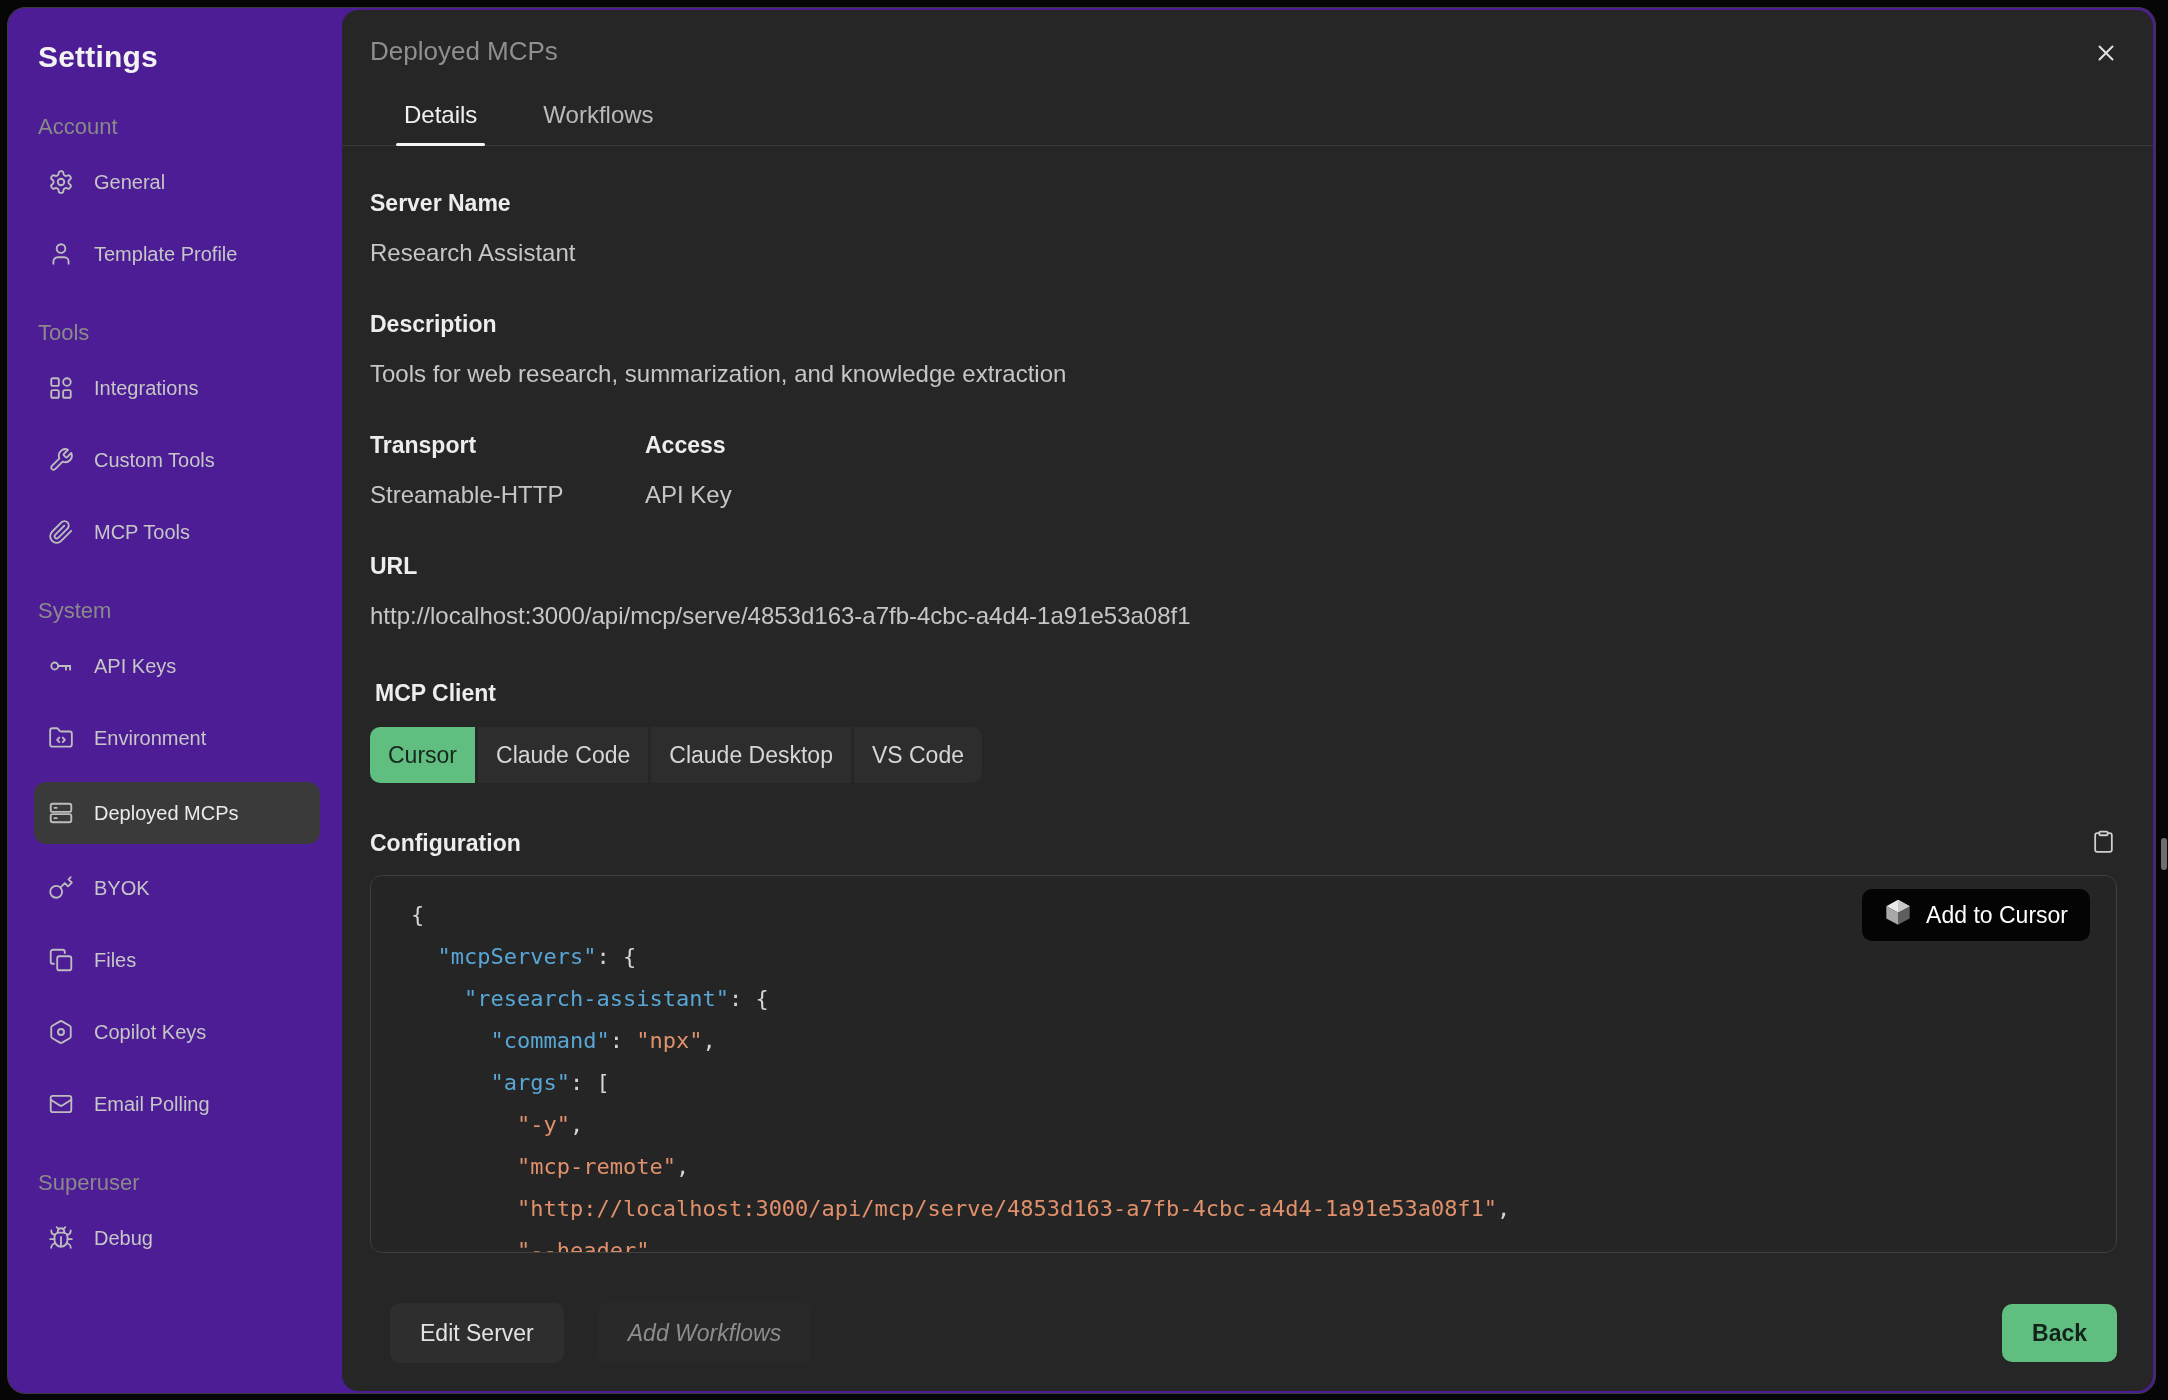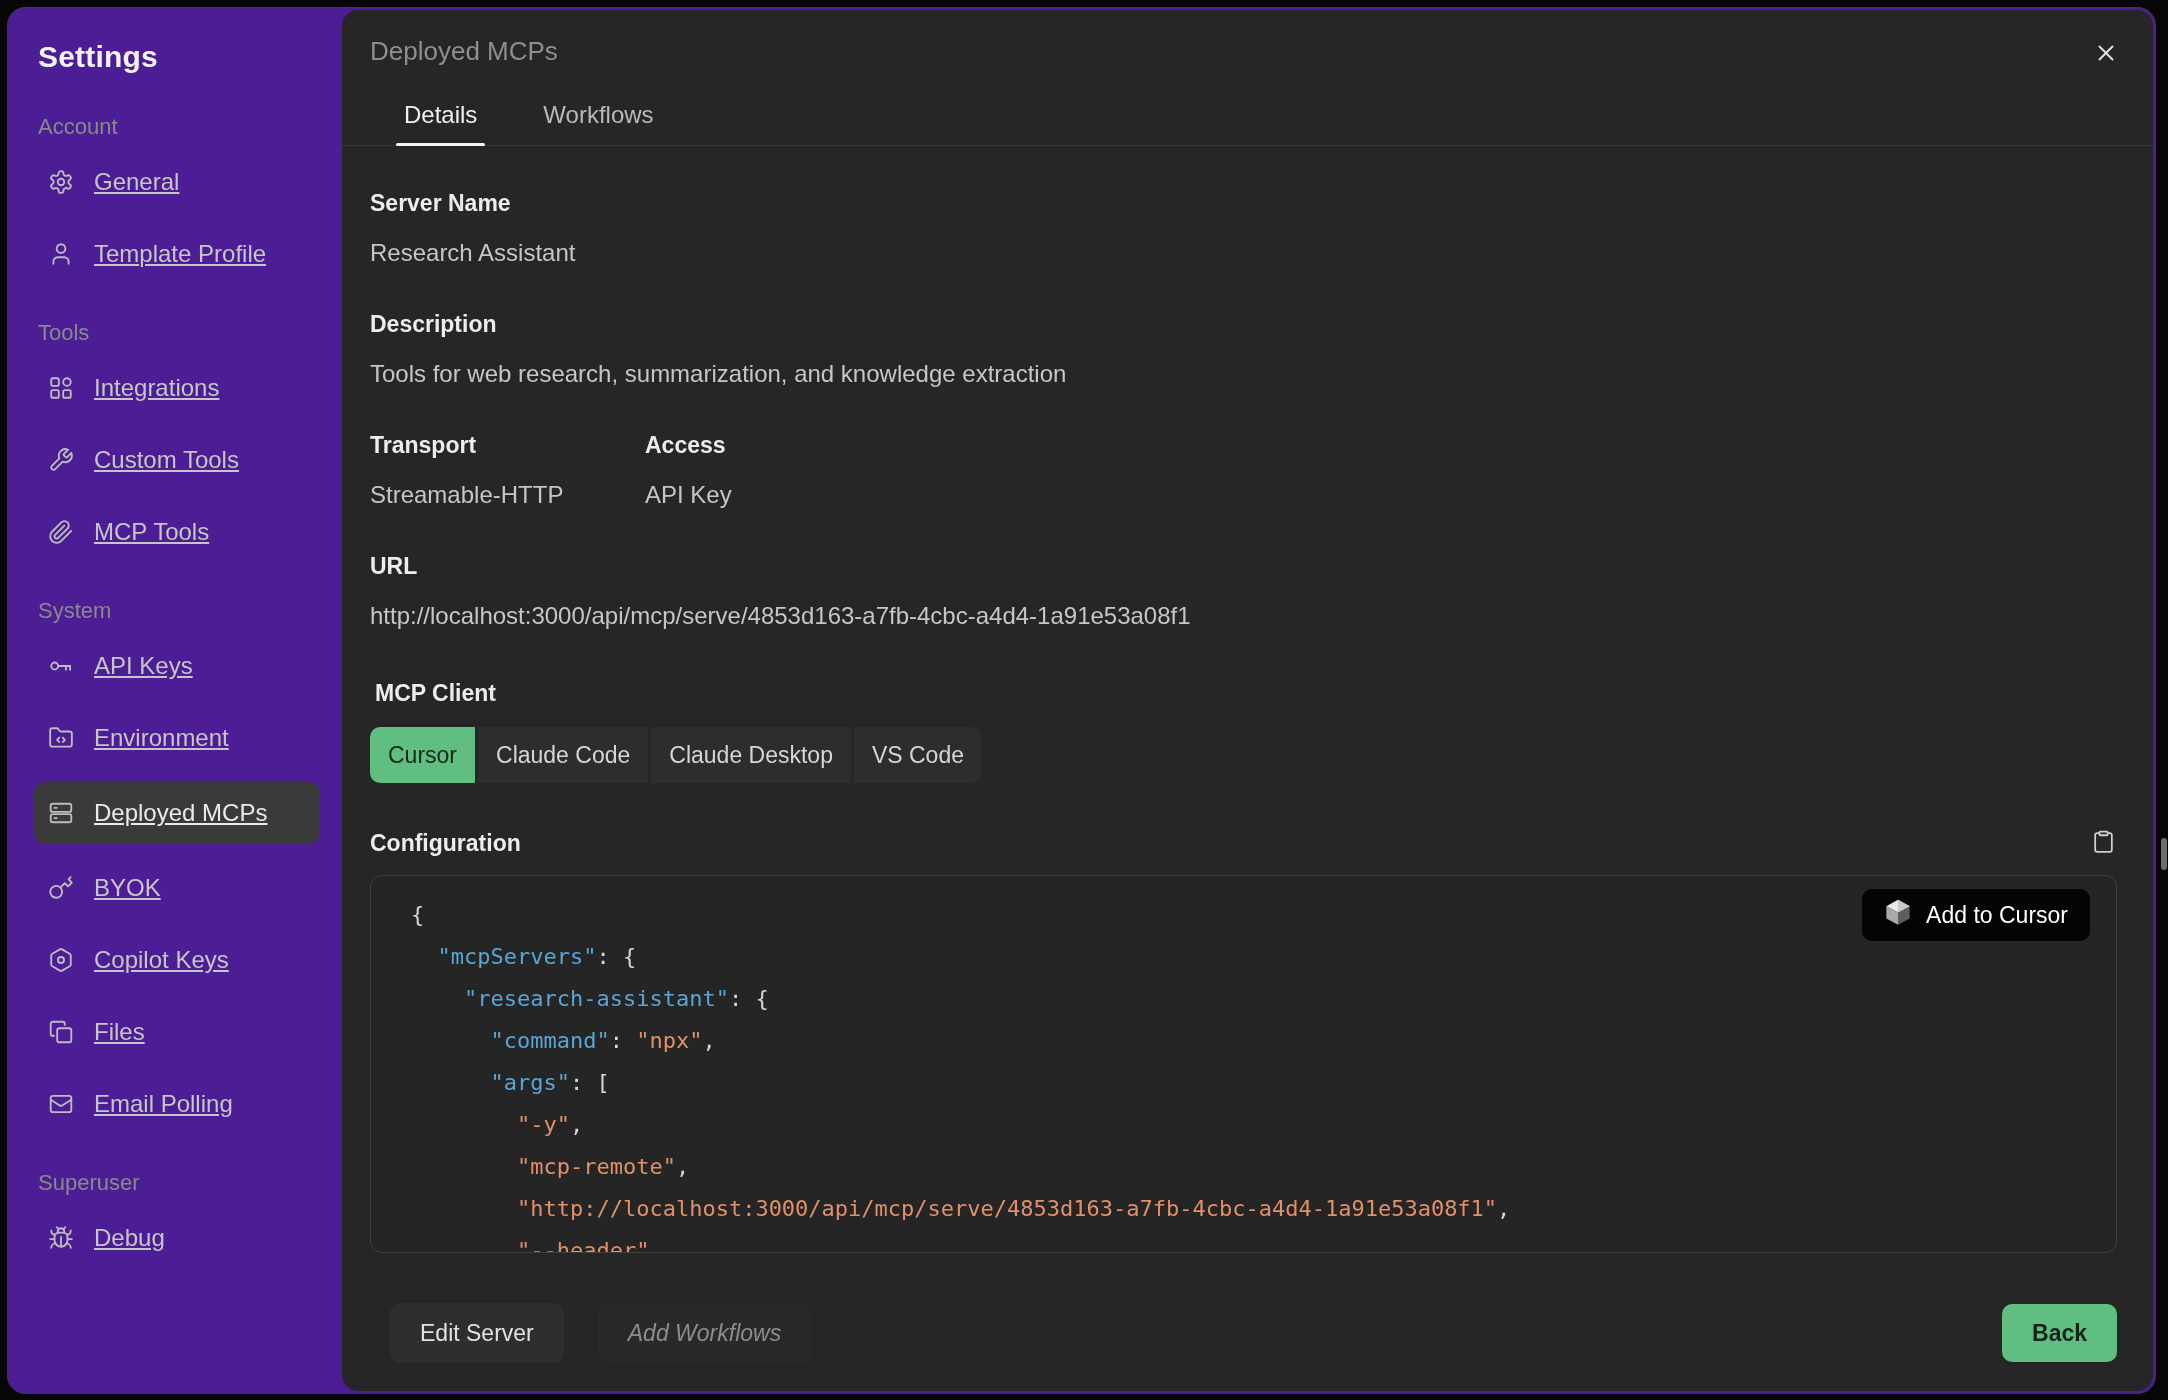--- a/index.html
+++ b/index.html
@@ -15,21 +15,21 @@
     display:flex;overflow:hidden;box-sizing:border-box;
   }
   
   .sidebar{width:332px;flex:none;padding:26px 0 0 26px;box-sizing:border-box;}
   .sidebar-title{font-size:30px;font-weight:700;color:#f2f2f2;letter-spacing:.2px;margin:6px 0 0 4px;}
   .section-label{font-size:22px;color:#8a8a8a;margin:38px 0 14px 4px;}
   .section-label:first-of-type{margin-top:40px;}
   .side-item{
     display:flex;align-items:center;gap:20px;
     height:56px;padding:0 14px;margin:0 20px 16px 0;
-    border-radius:12px;color:#c6c6c6;font-size:24px;cursor:pointer;text-decoration:underline;
+    border-radius:12px;color:#c6c6c6;font-size:20px;cursor:pointer;
   }
   .side-item.active{background:#3a3a3a;color:#eaeaea;height:62px;}
   .side-item .icon{width:26px;height:26px;flex:none;display:flex;align-items:center;justify-content:center;color:#bdbdbd;}
   .side-item .icon svg{width:26px;height:26px;}
   
   .main{
     flex:1;margin:2px;background:#262626;border-radius:16px;
     display:flex;flex-direction:column;position:relative;box-sizing:border-box;
   }
   .main-header{padding:26px 36px 0 28px;display:flex;align-items:flex-start;}
@@ -175,34 +175,34 @@
           <span class="icon">
             <svg viewBox="0 0 24 24" fill="none" stroke="currentColor" stroke-width="1.7" stroke-linecap="round" stroke-linejoin="round">
               <path d="m21 2-2 2m-7.61 7.61a5.5 5.5 0 1 1-7.778 7.778 5.5 5.5 0 0 1 7.777-7.777Zm0 0L15.5 7.5m0 0 3 3L22 7l-3-3"></path>
             </svg>
           </span>
           <span>BYOK</span>
         </div>
         <div class="side-item">
           <span class="icon">
             <svg viewBox="0 0 24 24" fill="none" stroke="currentColor" stroke-width="1.7" stroke-linecap="round" stroke-linejoin="round">
+              <rect x="8.5" y="8.5" width="13" height="13" rx="2"></rect>
+              <path d="M5.5 15.5h-1a2 2 0 0 1-2-2v-9a2 2 0 0 1 2-2h9a2 2 0 0 1 2 2v1"></path>
+            </svg>
+          </span>
+          <span>Files</span>
+        </div>
+        <div class="side-item">
+          <span class="icon">
+            <svg viewBox="0 0 24 24" fill="none" stroke="currentColor" stroke-width="1.7" stroke-linecap="round" stroke-linejoin="round">
               <path d="M21 16.05v-8.1a2 2 0 0 0-1-1.73l-7-4.05a2 2 0 0 0-2 0l-7 4.05a2 2 0 0 0-1 1.73v8.1a2 2 0 0 0 1 1.73l7 4.05a2 2 0 0 0 2 0l7-4.05a2 2 0 0 0 1-1.73Z"></path>
               <circle cx="12" cy="12" r="2.8"></circle>
             </svg>
           </span>
           <span>Copilot Keys</span>
-        </div>
-        <div class="side-item">
-          <span class="icon">
-            <svg viewBox="0 0 24 24" fill="none" stroke="currentColor" stroke-width="1.7" stroke-linecap="round" stroke-linejoin="round">
-              <rect x="8.5" y="8.5" width="13" height="13" rx="2"></rect>
-              <path d="M5.5 15.5h-1a2 2 0 0 1-2-2v-9a2 2 0 0 1 2-2h9a2 2 0 0 1 2 2v1"></path>
-            </svg>
-          </span>
-          <span>Files</span>
         </div>
         <div class="side-item">
           <span class="icon">
             <svg viewBox="0 0 24 24" fill="none" stroke="currentColor" stroke-width="1.7" stroke-linecap="round" stroke-linejoin="round">
               <rect x="2.5" y="4.5" width="19" height="15" rx="2"></rect>
               <path d="m2.5 8 8.42 5.3a2 2 0 0 0 2.16 0L21.5 8"></path>
             </svg>
           </span>
           <span>Email Polling</span>
         </div>

